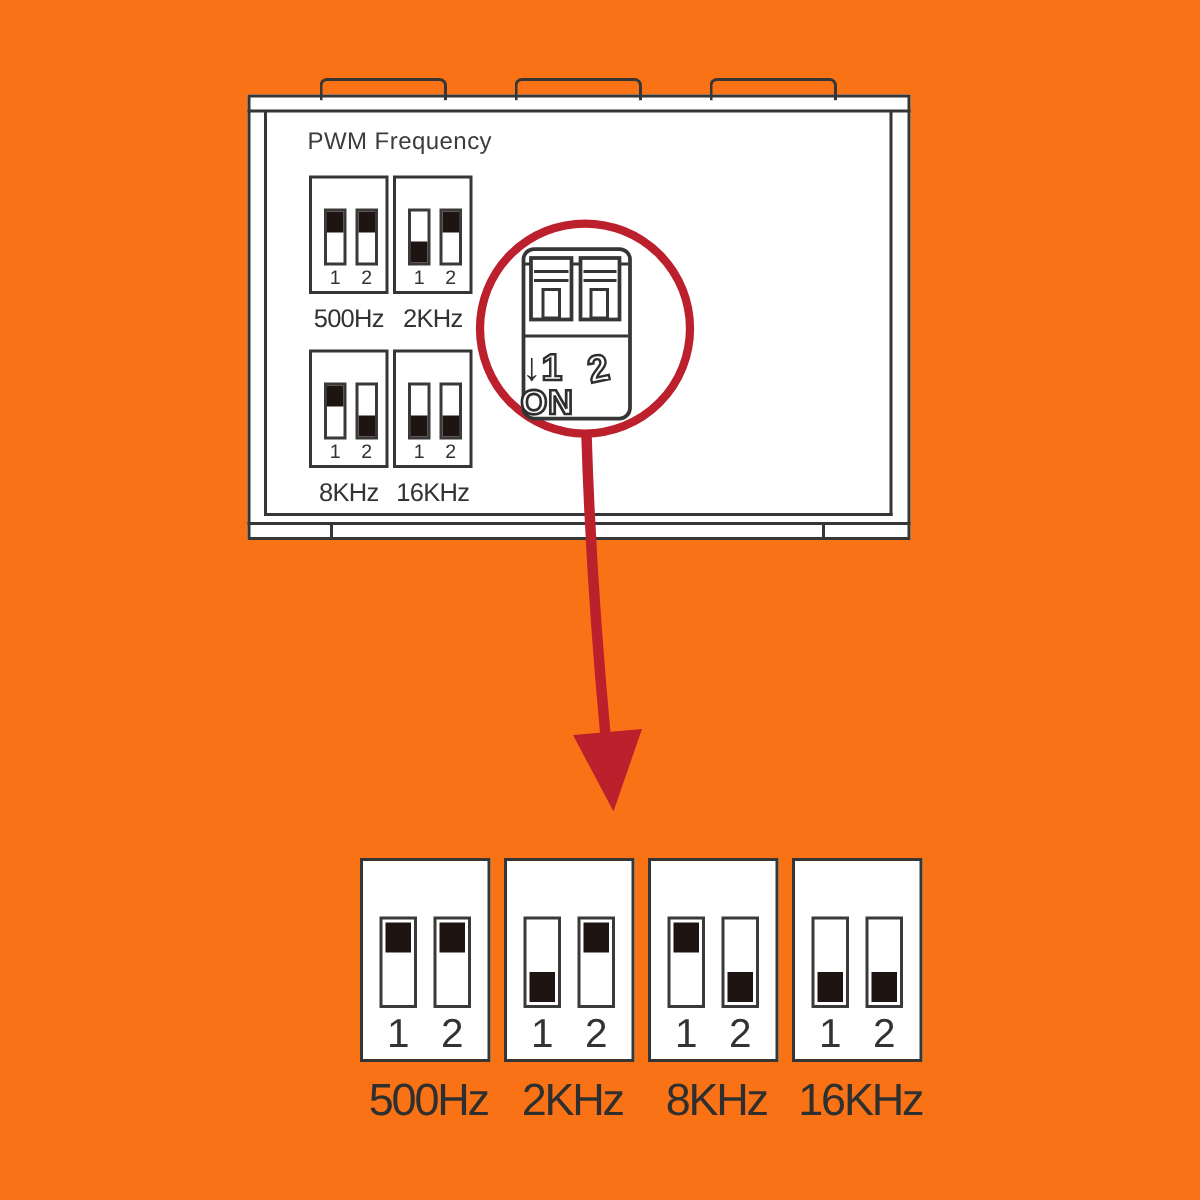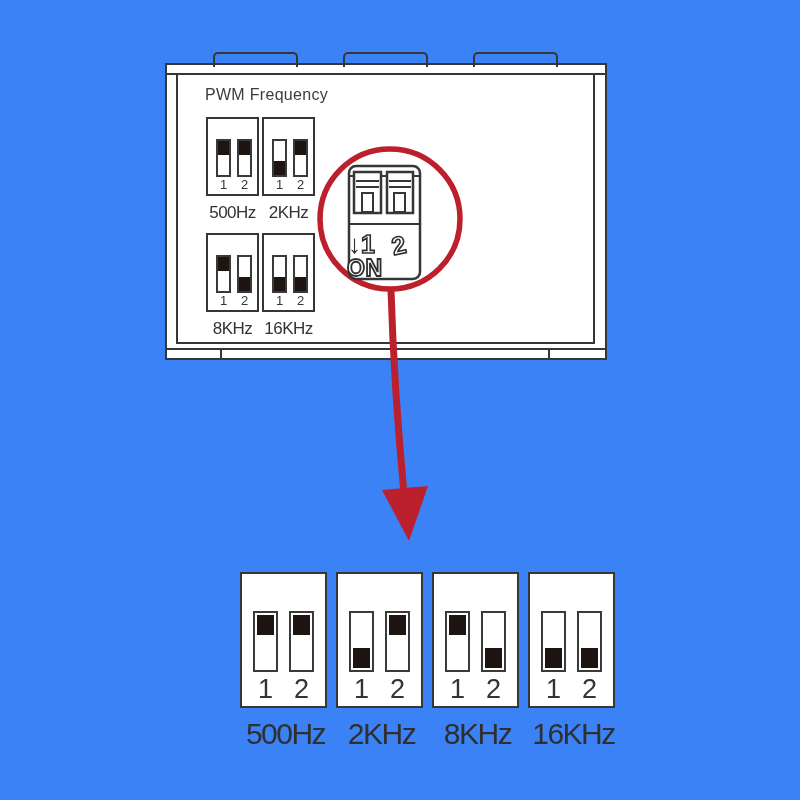--- a/index.html
+++ b/index.html
@@ -1,18 +1,18 @@
 <!DOCTYPE html>
 <html><head>
 <meta charset="utf-8">
 <style>
   * { margin:0; padding:0; box-sizing:border-box; }
   html,body { background:#ffffff; }
   body { font-family:"Liberation Sans", sans-serif; color:#333; }
-  #canvas { position:relative; width:800px; height:800px; background:#3b82f6; overflow:hidden; }
+  #canvas { position:relative; width:800px; height:800px; background:#f97316; overflow:hidden; }
 
   
   .device { position:absolute; left:165px; top:63px; width:442px; height:297px;
             border:2px solid #363636; background:#fff; }
   .tab { position:absolute; top:-13px; height:15px; width:85px;
          border:2px solid #363636; border-bottom:none; border-radius:5px 5px 0 0; background:transparent; }
   .tab.t1 { left:46px; } .tab.t2 { left:176px; } .tab.t3 { left:306px; }
   .rim-top { position:absolute; left:-2px; right:-2px; top:8px; height:2px; background:#363636; }
   .wall-l  { position:absolute; left:9px;  top:9px; bottom:14px; width:2px; background:#363636; }
   .wall-r  { position:absolute; right:10px; top:9px; bottom:14px; width:2px; background:#363636; }

